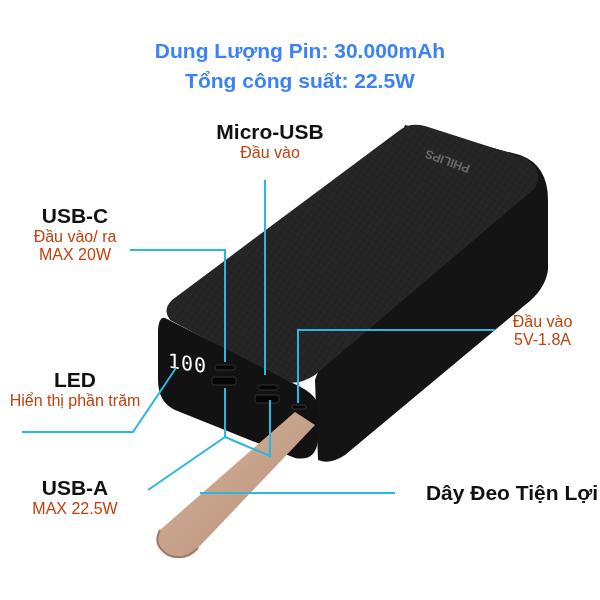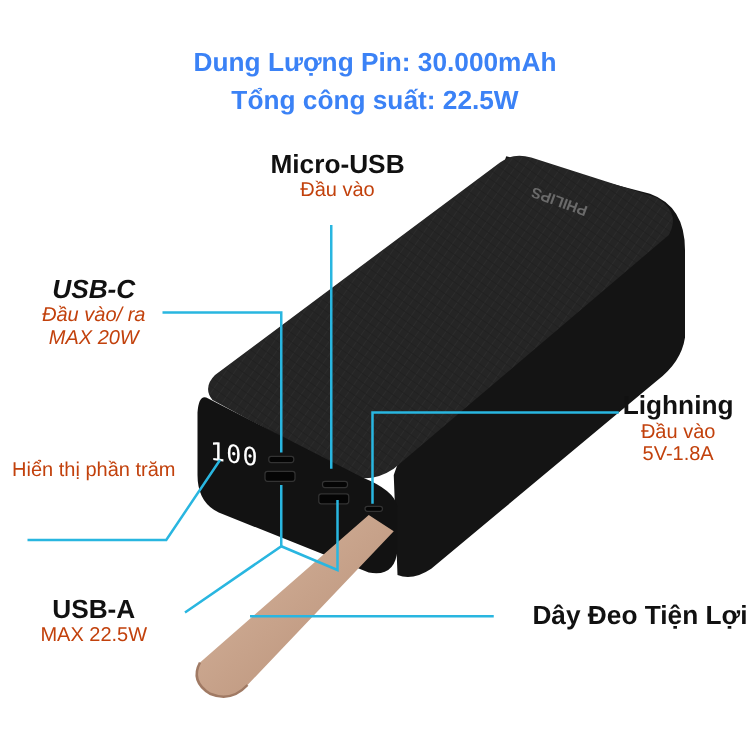--- a/index.html
+++ b/index.html
@@ -64,36 +64,36 @@
     <polyline points="225,437 270,456 270,400"></polyline>
     <polyline points="200,493 395,493"></polyline>
   </g>
 </svg>
 
 <div class="label" style="left:195px; top:120px; width:150px;">
   <div class="title">Micro-USB</div>
   <div class="sub">Đầu vào</div>
 </div>
 
-<div class="label" style="left:20px; top:220px; width:110px;font-style:italic;">
+<div class="label" style="left:20px; top:204px; width:110px;">
   <div class="title">USB-C</div>
   <div class="sub">Đầu vào/ ra</div>
   <div class="sub">MAX 20W</div>
 </div>
 
 <div class="label" style="left:5px; top:368px; width:140px;">
+  <div class="title">LED</div>
   <div class="sub">Hiển thị phần trăm</div>
 </div>
 
 <div class="label" style="left:20px; top:476px; width:110px;">
   <div class="title">USB-A</div>
   <div class="sub">MAX 22.5W</div>
 </div>
 
 <div class="label" style="left:490px; top:313px; width:105px;">
-  <div class="title">Lighning</div>
   <div class="sub">Đầu vào</div>
   <div class="sub">5V-1.8A</div>
 </div>
 
 <div class="label" style="left:398px; top:481px; width:200px; text-align:right;">
   <div class="title">Dây Đeo Tiện Lợi</div>
 </div>
 
 </body></html>

